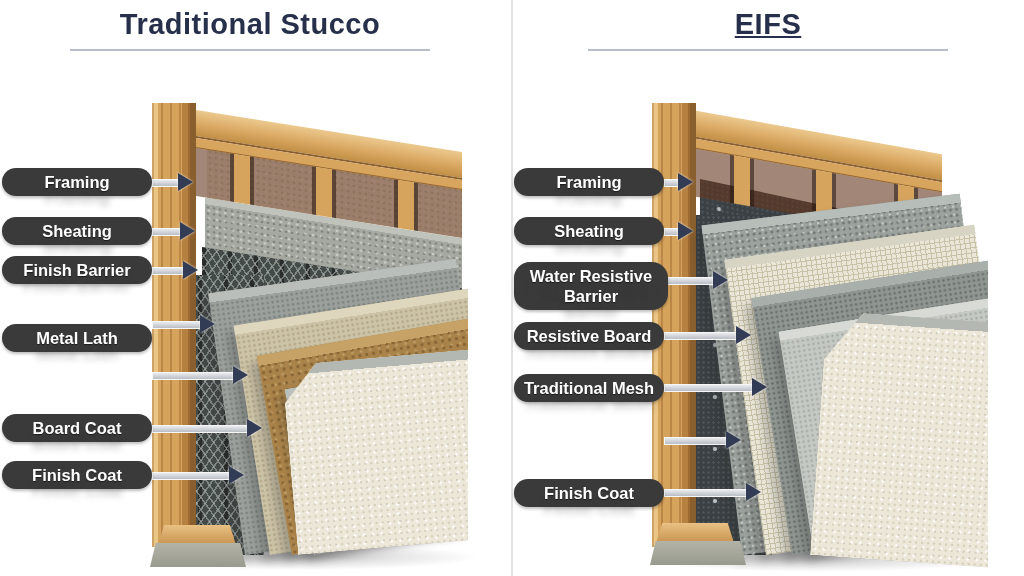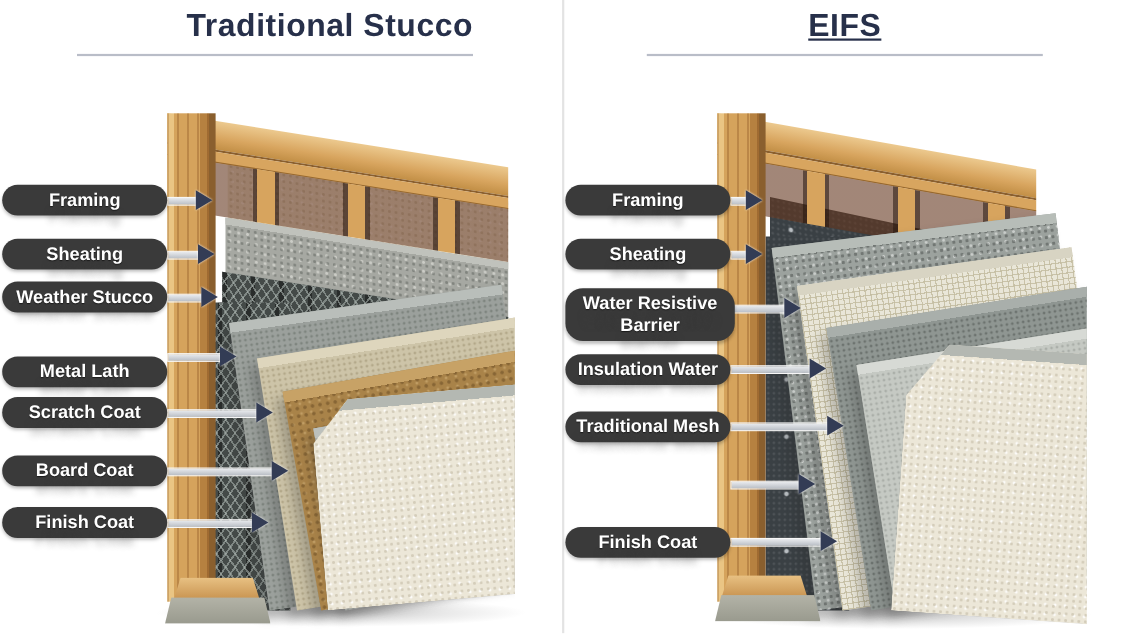--- a/index.html
+++ b/index.html
@@ -2,21 +2,21 @@
 <html><head>
 <meta charset="utf-8">
 <style>
   html,body{margin:0;padding:0;background:#fff;}
   #canvas{position:relative;width:1024px;height:576px;background:#ffffff;overflow:hidden;
           font-family:"Liberation Sans","DejaVu Sans",sans-serif;}
 
   
   .title{position:absolute;top:8px;margin:0;text-align:center;font-size:29px;font-weight:bold;
          color:#27304a;letter-spacing:.5px;padding-bottom:8px;border-bottom:2px solid #b9bdc8;}
-  #title-left{left:70px;width:360px;text-align:right;}
+  #title-left{left:70px;width:360px;}
   #title-right{left:588px;width:360px;text-decoration:underline;}
 
   
   .divider{position:absolute;left:511px;top:0;width:2px;height:576px;background:#e3e3e3;}
 
   
   .pill{position:absolute;width:150px;background:#3a3a3a;color:#fff;border-radius:16px;
         text-align:center;font-weight:bold;font-size:16.5px;line-height:28px;height:28px;
         white-space:nowrap;z-index:30;box-shadow:0 2px 3px rgba(0,0,0,.25);}
   .pill span{text-shadow:0 1px 1px rgba(0,0,0,.55),0 15px 6px rgba(60,60,60,.30);}
@@ -170,29 +170,28 @@
   </div>
 
   <div class="pill" style="left:2px;top:168px;"><span>Framing</span></div>
   <div class="shaft" style="left:152px;top:179px;width:26px;"></div>
   <div class="head" style="left:178px;top:173px;"></div>
 
   <div class="pill" style="left:2px;top:217px;"><span>Sheating</span></div>
   <div class="shaft" style="left:152px;top:228px;width:28px;"></div>
   <div class="head" style="left:180px;top:222px;"></div>
 
-  <div class="pill" style="left:2px;top:256px;"><span>Weather Stucco</span></div>
+  <div class="pill" style="left:2px;top:256px;"><span>Finish Barrier</span></div>
   <div class="shaft" style="left:152px;top:267px;width:31px;"></div>
   <div class="head" style="left:183px;top:261px;"></div>
 
   <div class="pill" style="left:2px;top:324px;"><span>Metal Lath</span></div>
   <div class="shaft" style="left:152px;top:321px;width:48px;"></div>
   <div class="head" style="left:200px;top:315px;"></div>
 
-  <div class="pill" style="left:2px;top:361px;"><span>Scratch Coat</span></div>
   <div class="shaft" style="left:152px;top:372px;width:81px;"></div>
   <div class="head" style="left:233px;top:366px;"></div>
 
   <div class="pill" style="left:2px;top:414px;"><span>Board Coat</span></div>
   <div class="shaft" style="left:152px;top:425px;width:95px;"></div>
   <div class="head" style="left:247px;top:419px;"></div>
 
   <div class="pill" style="left:2px;top:461px;"><span>Finish Coat</span></div>
   <div class="shaft" style="left:152px;top:472px;width:77px;"></div>
   <div class="head" style="left:229px;top:466px;"></div>
@@ -202,21 +201,21 @@
   <div class="head" style="left:678px;top:173px;"></div>
 
   <div class="pill" style="left:514px;top:217px;"><span>Sheating</span></div>
   <div class="shaft" style="left:664px;top:228px;width:14px;"></div>
   <div class="head" style="left:678px;top:222px;"></div>
 
   <div class="pill wrap" style="left:514px;top:262px;"><span>Water Resistive Barrier</span></div>
   <div class="shaft" style="left:664px;top:277px;width:49px;"></div>
   <div class="head" style="left:713px;top:271px;"></div>
 
-  <div class="pill" style="left:514px;top:322px;"><span>Insulation Water</span></div>
+  <div class="pill" style="left:514px;top:322px;"><span>Resistive Board</span></div>
   <div class="shaft" style="left:664px;top:332px;width:72px;"></div>
   <div class="head" style="left:736px;top:326px;"></div>
 
   <div class="pill" style="left:514px;top:374px;"><span>Traditional Mesh</span></div>
   <div class="shaft" style="left:664px;top:384px;width:88px;"></div>
   <div class="head" style="left:752px;top:378px;"></div>
 
   <div class="shaft" style="left:664px;top:437px;width:62px;"></div>
   <div class="head" style="left:726px;top:431px;"></div>
 

